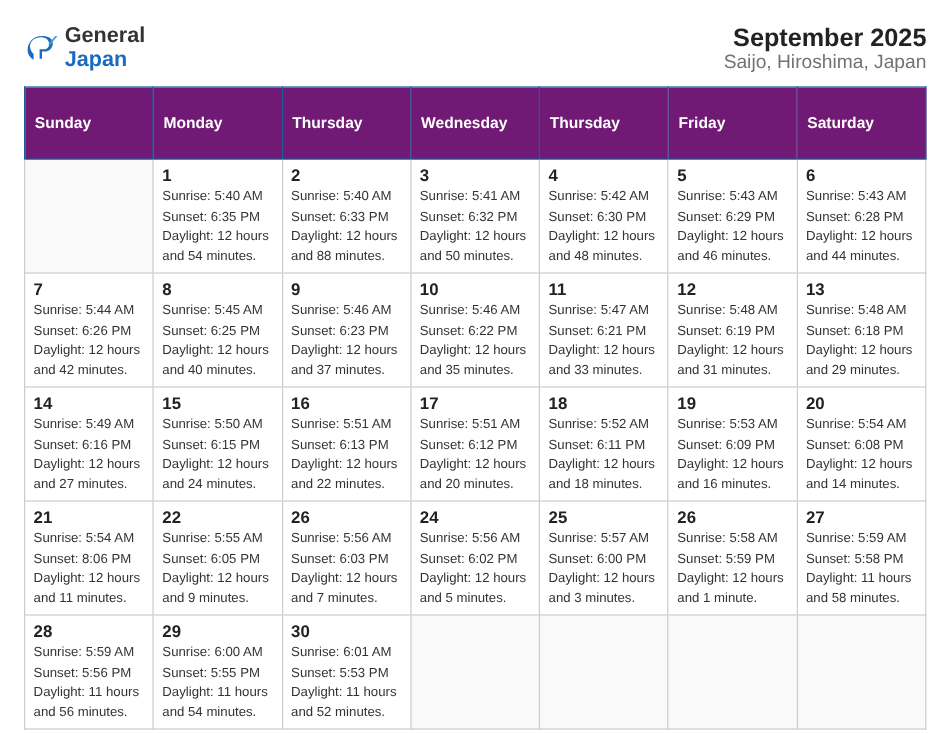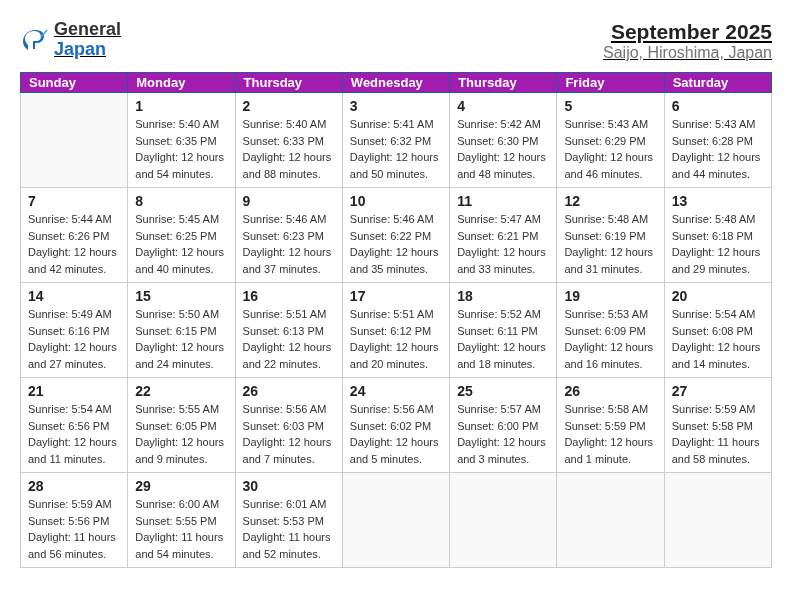--- a/index.html
+++ b/index.html
@@ -8,21 +8,20 @@
       background: #fff;
       width: 792px;
       min-height: 612px;
       padding: 20px;
     }
     .header {
       display: flex;
       justify-content: space-between;
       align-items: flex-start;
       margin-bottom: 10px;
-      text-decoration: underline;
     }
     .logo {
       display: flex;
       align-items: center;
       gap: 4px;
     }
     .logo-text {
       font-size: 18px;
       font-weight: bold;
       line-height: 1.1;
@@ -45,24 +44,24 @@
       font-size: 16px;
       font-weight: normal;
       color: #737373;
     }
     .calendar {
       width: 100%;
       border-collapse: collapse;
       border: 1px solid #ccc;
     }
     .calendar th {
-      background-color: #a21caf;
+      background-color: #701a75;
       color: #fff;
       text-align: left;
-      padding: 2px 8px;
+      padding: 22px 8px;
       font-size: 13px;
       border: 1px solid #1f5a99;
     }
     .calendar td {
       vertical-align: top;
       padding: 5px 7px;
       border: 1px solid #ccc;
       font-size: 11px;
       color: #333;
       width: calc(100% / 7);
@@ -199,21 +198,21 @@
           <div class="day-info"><span>Sunrise: 5:53 AM</span><br><span>Sunset: 6:09 PM</span><br><span>Daylight: 12 hours and 16 minutes.</span></div>
         </td>
         <td>
           <div class="day-number">20</div>
           <div class="day-info"><span>Sunrise: 5:54 AM</span><br><span>Sunset: 6:08 PM</span><br><span>Daylight: 12 hours and 14 minutes.</span></div>
         </td>
       </tr>
       <tr>
         <td>
           <div class="day-number">21</div>
-          <div class="day-info"><span>Sunrise: 5:54 AM</span><br><span>Sunset: 6:56 PM</span><br><span>Daylight: 12 hours and 11 minutes.</span></div>
+          <div class="day-info"><span>Sunrise: 5:54 AM</span><br><span>Sunset: 8:06 PM</span><br><span>Daylight: 12 hours and 11 minutes.</span></div>
         </td>
         <td>
           <div class="day-number">22</div>
           <div class="day-info"><span>Sunrise: 5:55 AM</span><br><span>Sunset: 6:05 PM</span><br><span>Daylight: 12 hours and 9 minutes.</span></div>
         </td>
         <td>
           <div class="day-number">26</div>
           <div class="day-info"><span>Sunrise: 5:56 AM</span><br><span>Sunset: 6:03 PM</span><br><span>Daylight: 12 hours and 7 minutes.</span></div>
         </td>
         <td>

